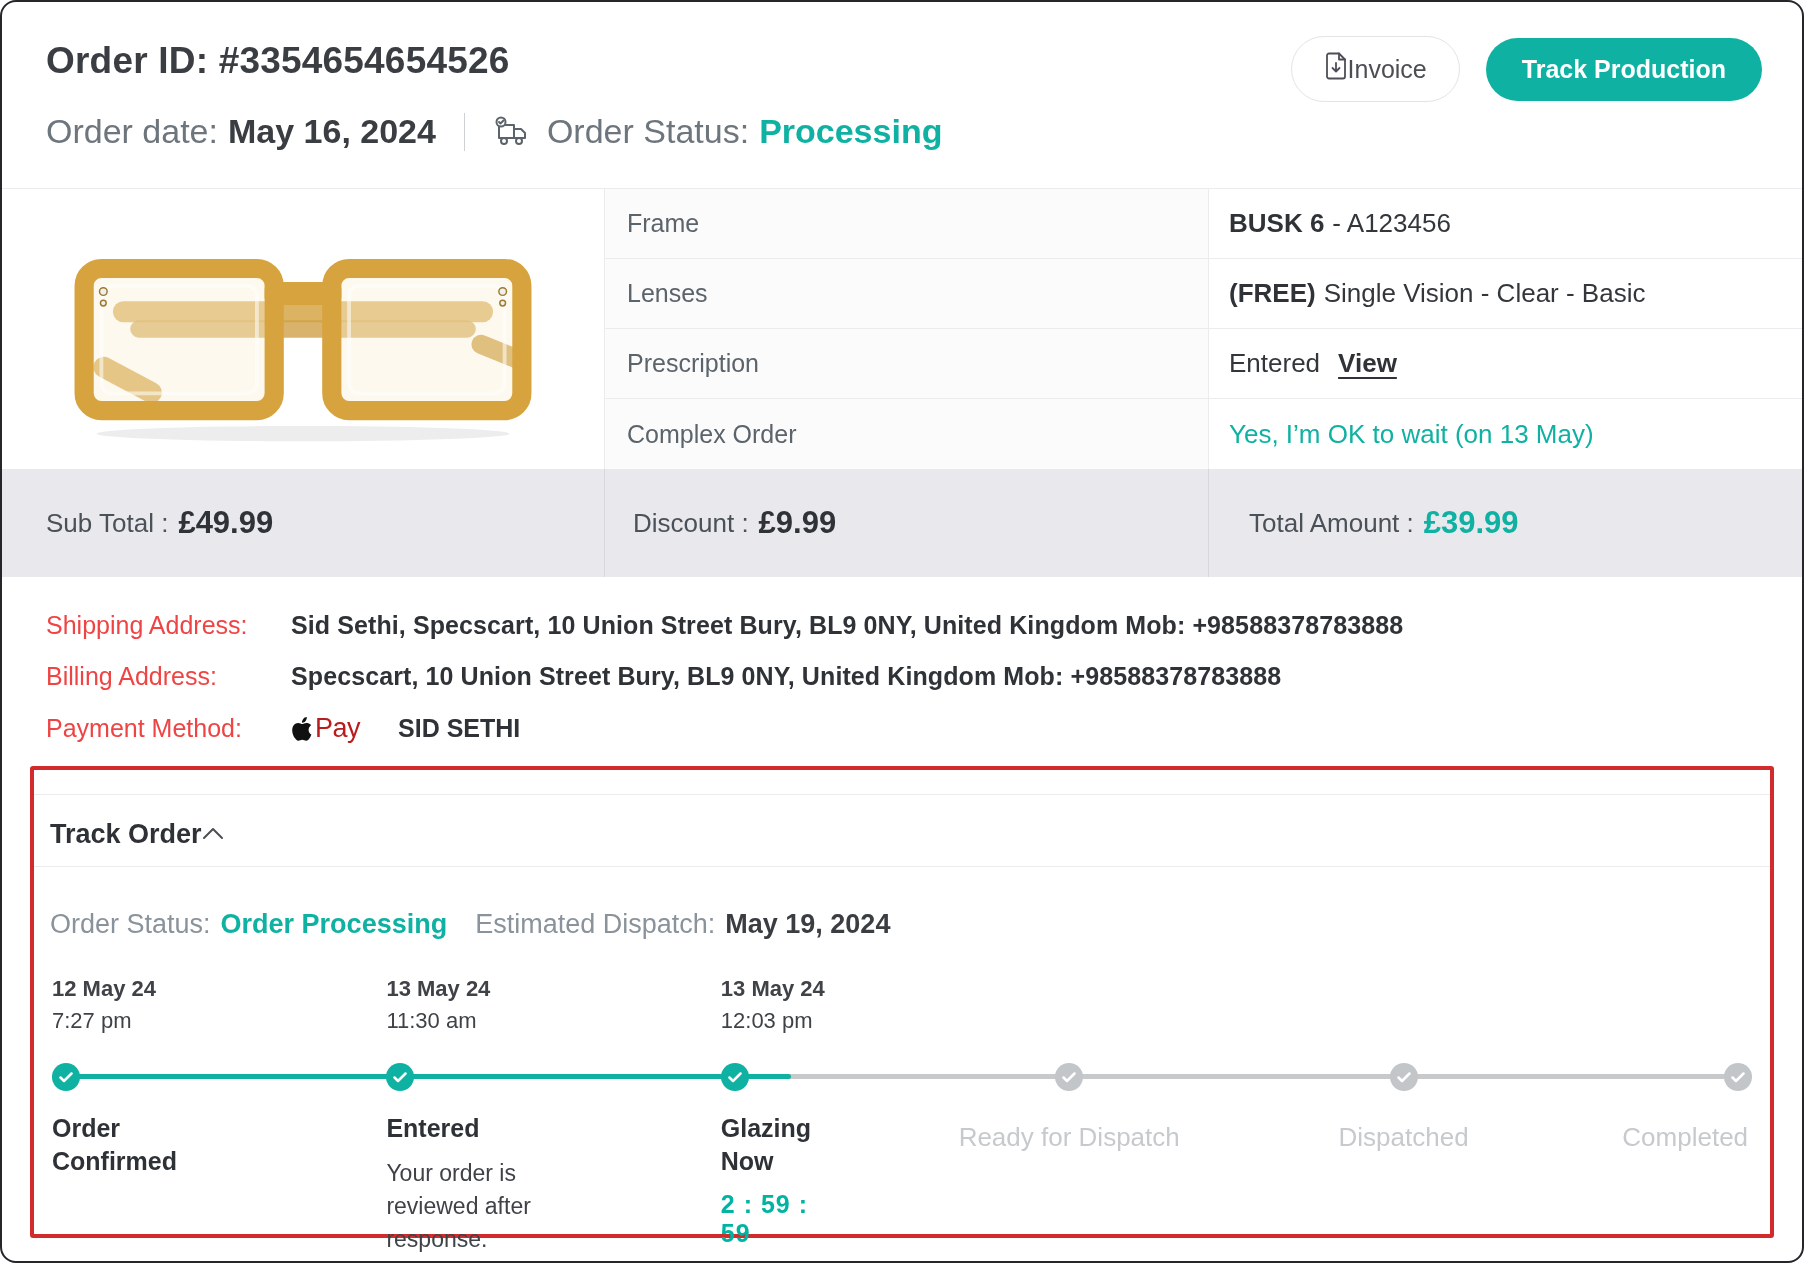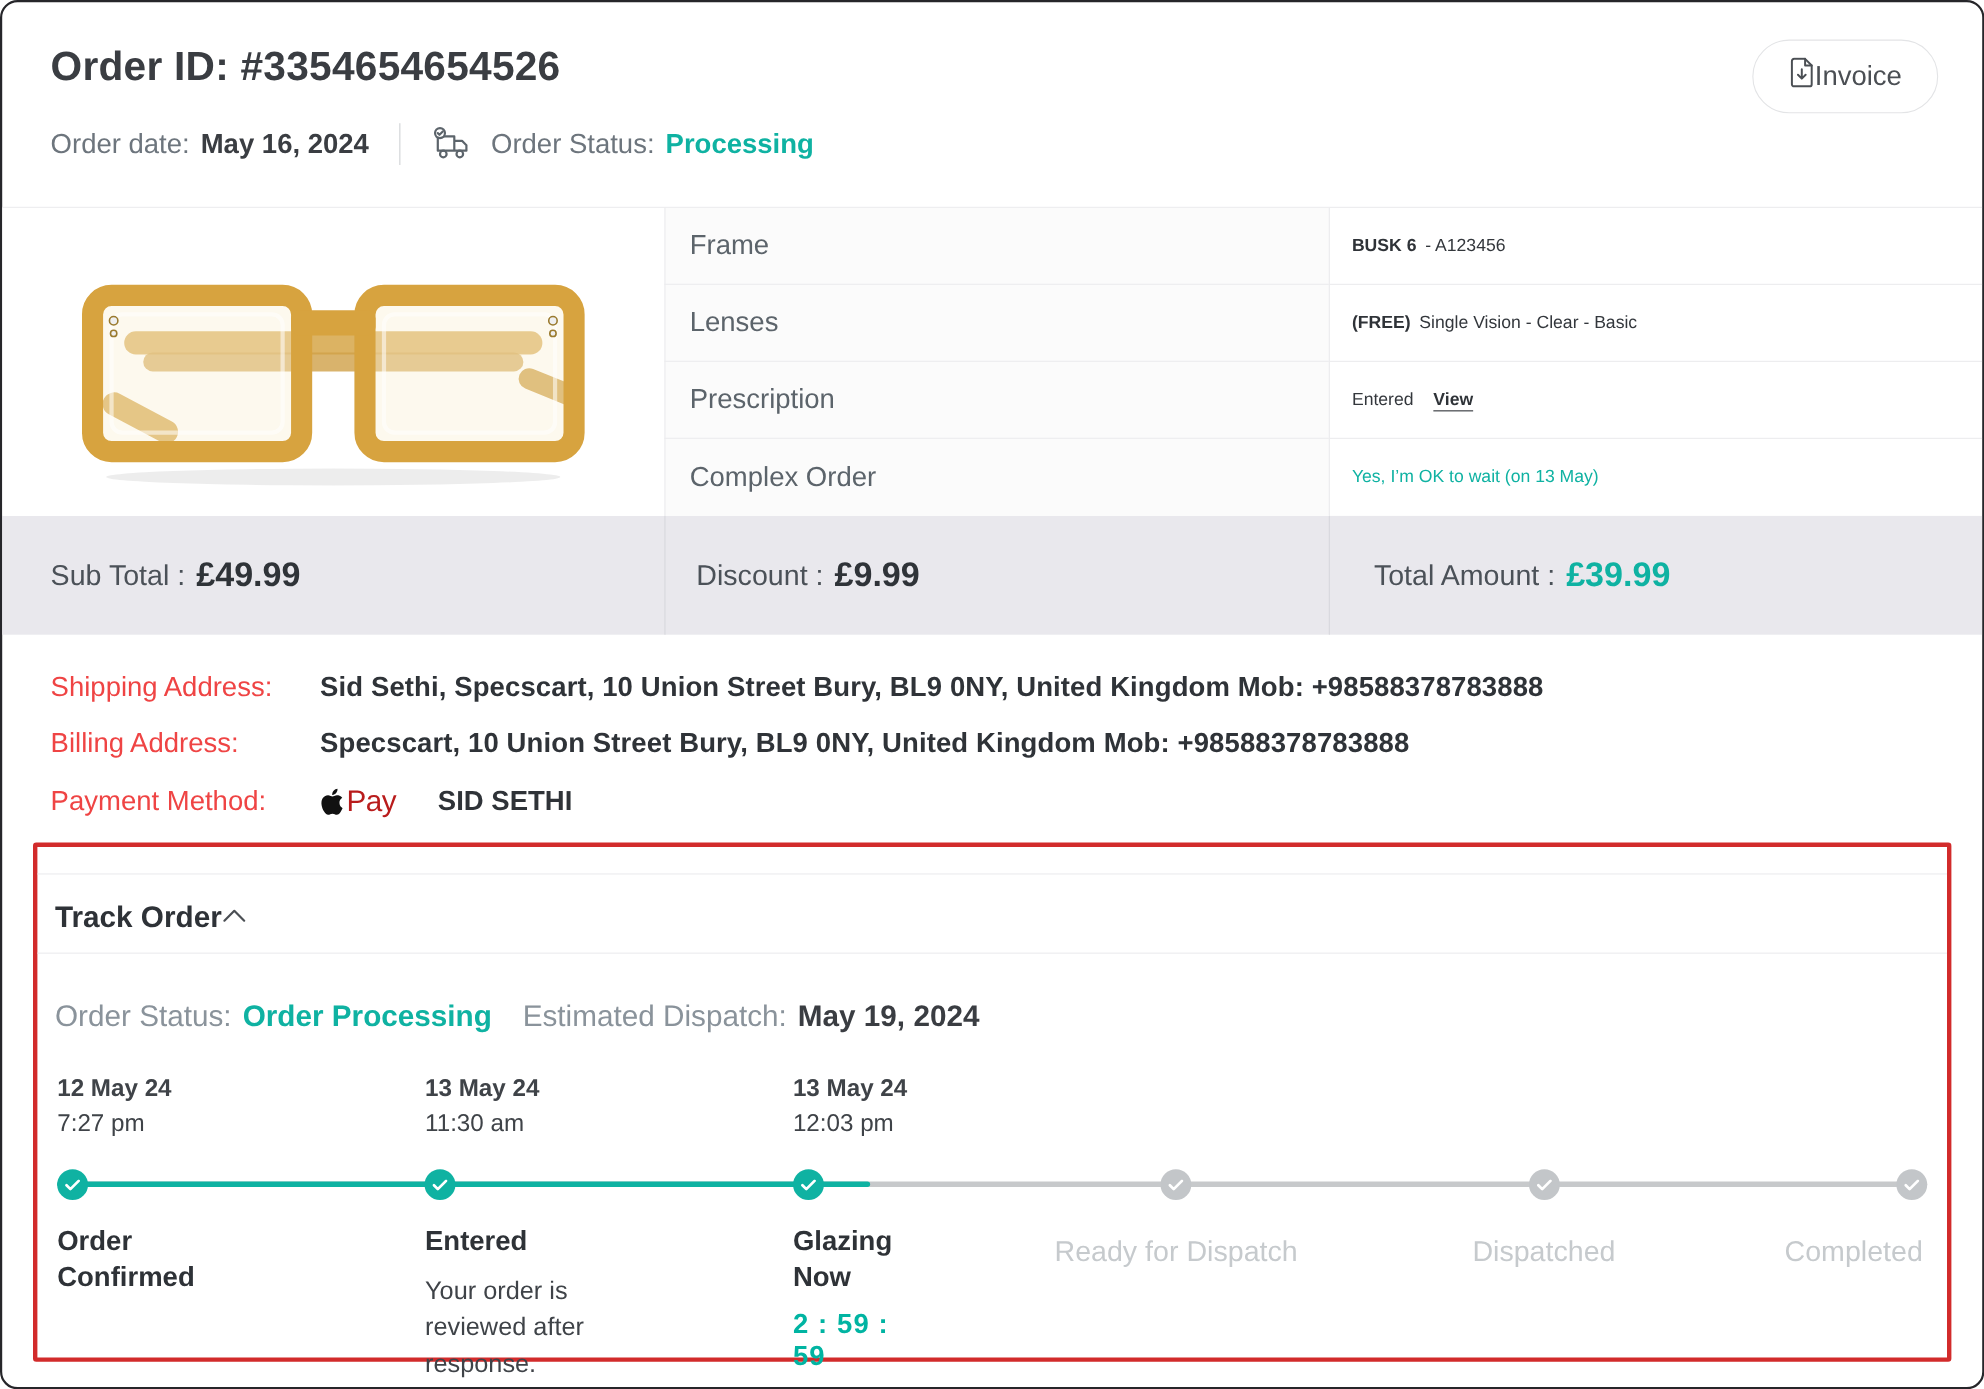--- a/index.html
+++ b/index.html
@@ -6,42 +6,42 @@
   html,body { background:#ffffff; }
   body { font-family:"Liberation Sans","DejaVu Sans",sans-serif; color:#33373c; }
   .page {
     position:relative; width:1804px; height:1263px; margin:0 auto;
     border:2px solid #26262a; border-radius:16px; overflow:hidden; background:#fff;
   }
 
   
   .header { position:relative; padding:38px 40px 0 44px; height:186px; }
   .order-title { font-size:37px; font-weight:700; color:#3a3d42; letter-spacing:.2px; }
-  .meta-row { display:flex; align-items:center; margin-top:30px; font-size:25px; }
+  .meta-row { display:flex; align-items:center; margin-top:30px; font-size:34px; }
   .meta-label { color:#6d757d; }
   .meta-value { color:#3a3d42; font-weight:700; margin-left:10px; }
   .meta-divider { width:1px; height:38px; background:#cfd2d5; margin:0 28px; }
   .truck-wrap { display:flex; align-items:center; margin-right:14px; }
   .status-teal { color:#0fb2a2; font-weight:700; margin-left:10px; }
   .header-buttons { position:absolute; top:34px; right:40px; display:flex; gap:26px; align-items:center; }
   .btn { display:flex; align-items:center; gap:0; border-radius:34px; font-size:25px; cursor:pointer; }
   .btn-invoice { border:1px solid #e3e4e6; background:#fff; color:#4b4f54; padding:15px 32px; }
   .btn-track { background:#0fb2a2; color:#fff; font-weight:700; padding:17px 36px; border:none; }
 
   
   .product-table { display:grid; grid-template-columns:602px 604px 1fr; border-top:1px solid #ececee; }
   .img-cell { grid-row:1 / span 4; display:flex; align-items:center; justify-content:center; background:#fff; }
   .label-cell {
     background:#fbfbfb; border-left:1px solid #ececee; border-bottom:1px solid #ececee;
     display:flex; align-items:center; padding-left:22px; height:70px;
     color:#5c646b; font-size:25px;
   }
   .value-cell {
     border-left:1px solid #ececee; border-bottom:1px solid #ececee;
-    display:flex; align-items:center; padding-left:20px; height:70px; font-size:16px; color:#33373c;
+    display:flex; align-items:center; padding-left:20px; height:70px; font-size:26px; color:#33373c;
   }
   .v-bold { font-weight:700; color:#2f3338; }
   .v-rest { margin-left:8px; }
   .v-teal { color:#0fb2a2; }
   .view-link { margin-left:18px; font-weight:600; text-decoration:underline; text-underline-offset:5px; color:#2f3338; cursor:pointer; }
 
   
   .totals { display:grid; grid-template-columns:602px 604px 1fr; background:#e9e8ed; height:108px; }
   .totals-cell { display:flex; align-items:center; font-size:26px; color:#4b5158; }
   .totals-cell + .totals-cell { border-left:1px solid #d8d7dd; }
@@ -123,20 +123,23 @@
       <button class="btn btn-invoice">
         <span>
           <svg width="24" height="28" viewBox="0 0 24 28" fill="none" stroke="#4b4f54" stroke-width="1.8" stroke-linecap="round" stroke-linejoin="round">
             <path d="M3 3.5 a2 2 0 0 1 2-2 h10 l6 6 v17 a2 2 0 0 1-2 2 H5 a2 2 0 0 1-2-2 z"></path>
             <path d="M15 1.5 v6 h6"></path>
             <path d="M12 11 v8 M8.5 16 l3.5 3.5 L15.5 16"></path>
           </svg>
         </span>
         <span>Invoice</span>
       </button>
+      <button class="btn btn-track">
+        <span>Track Production</span>
+      </button>
     </div>
   </div>
 
   <div class="product-table">
     <div class="img-cell">
       <svg width="480" height="240" viewBox="0 0 500 250">
         <ellipse cx="250" cy="234" rx="215" ry="8" fill="rgba(0,0,0,0.07)"></ellipse>
 
         <rect x="52" y="96" width="396" height="22" rx="11" fill="#d8ab52" opacity="0.9"></rect>
         <rect x="70" y="116" width="360" height="18" rx="9" fill="#cfa047" opacity="0.8"></rect>

